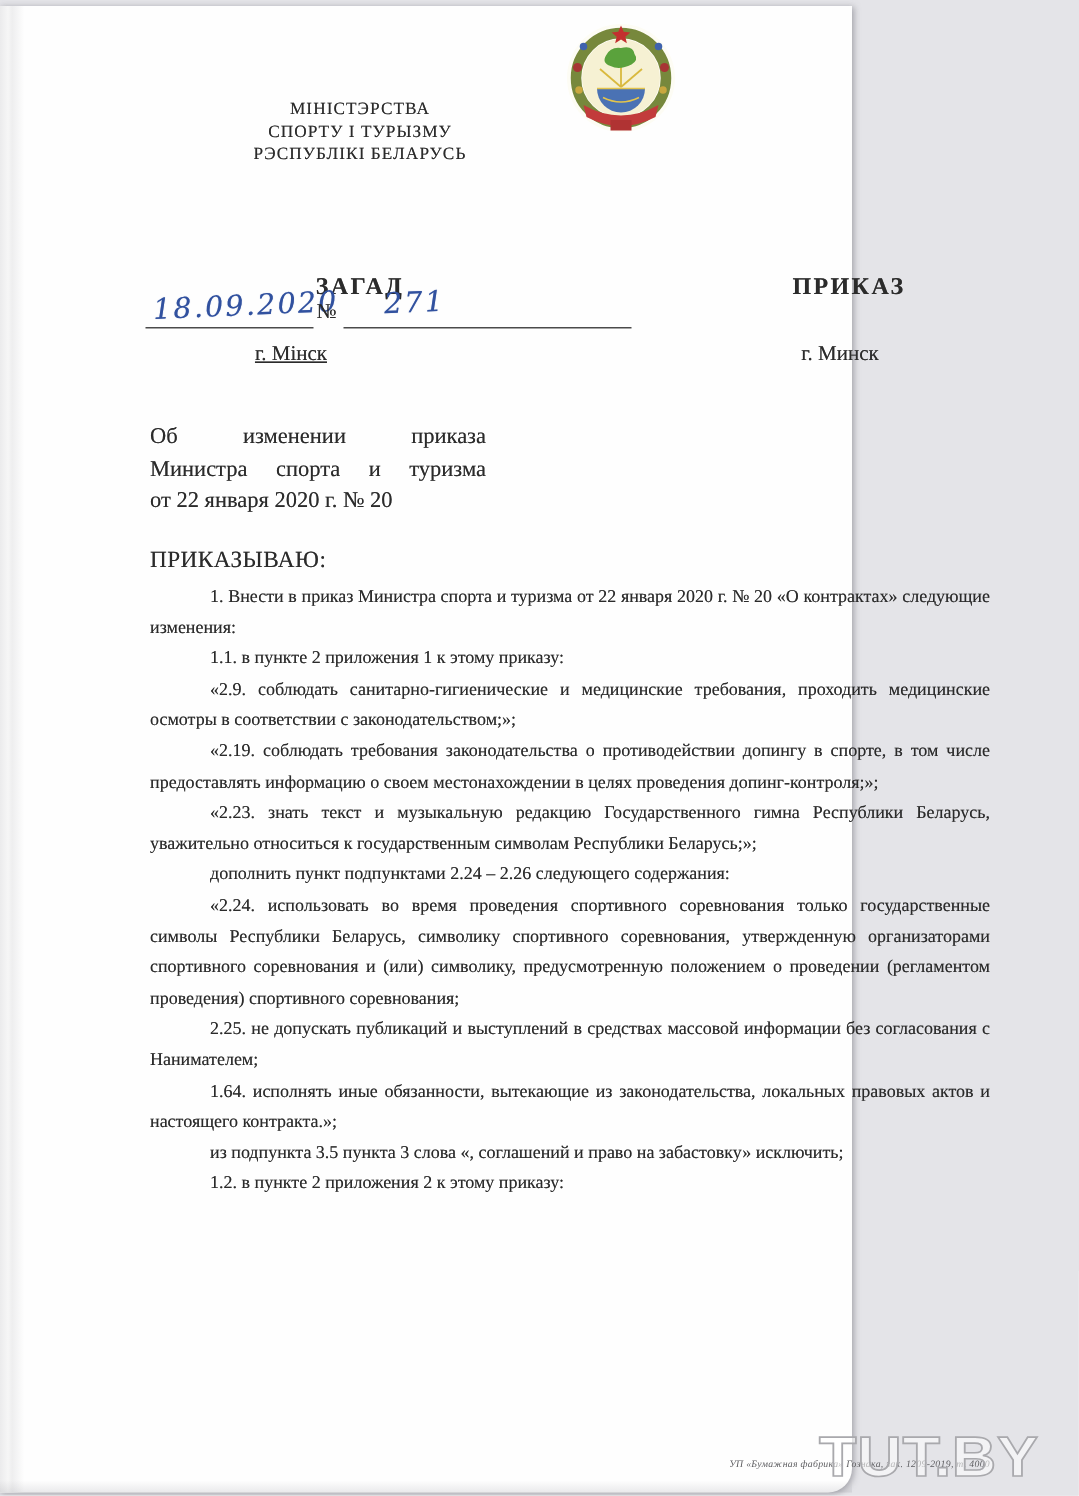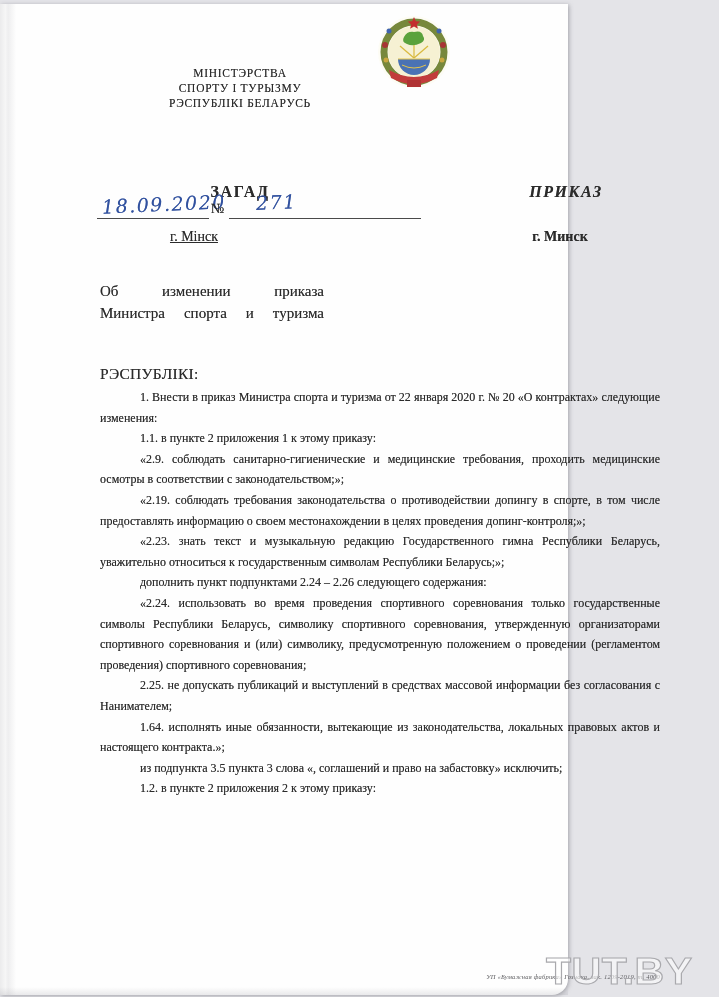--- a/index.html
+++ b/index.html
@@ -24,38 +24,38 @@
   .ink { color:var(--ink,#2b2b2b); text-shadow:0 0 0.4px rgba(40,40,40,0.6); }
 
   
   .org-block { position:absolute; width:280px; text-align:center;
     font-size:11.5px; line-height:14.8px; letter-spacing:0.7px; }
   .org-left { left:100px; top:62px; }
   .org-right { left:426px; top:62px; }
   .doc-type { position:absolute; width:280px; text-align:center;
     font-weight:bold; font-size:16px; letter-spacing:1.6px;margin-top:48px; }
   .doc-type-left { left:100px; top:131px; }
-  .doc-type-right { left:426px; top:131px;font-style:italic; }
+  .doc-type-right { left:426px; top:131px; }
   .emblem { position:absolute; left:377px; top:11px; width:74px; height:74px; }
 
   
   .handwriting {
     position:absolute; font-family:"DejaVu Serif", serif; font-style:italic;
     color:var(--hand,#31519f); font-size:19px; letter-spacing:1.5px;
     transform:rotate(-2.5deg); text-shadow:0 0 0.5px rgba(49,81,159,0.6);
   }
   .hw-date { left:102px; top:189px; }
   .hw-number { left:256px; top:187px; }
   .rule { position:absolute; border-bottom:1.4px solid #4a4a4a; height:0; }
   .rule-date { left:97px; top:214px; width:112px; }
   .rule-number { left:229px; top:214px; width:192px; }
   .num-sign { position:absolute; left:211px; top:197px; font-size:14px; }
   .place { position:absolute; width:100px; text-align:center; font-size:14px; }
   .place-left { left:144px; top:225px;text-decoration:underline; }
-  .place-right { left:510px; top:225px;font-weight:bold; }
+  .place-right { left:510px; top:225px; }
 
   
   .subject { position:absolute; left:100px; top:277px; width:224px;
     font-size:15px; line-height:21.6px; }
   .subject .just { text-align:justify; text-align-last:justify; }
 
   .order-word { position:absolute; left:100px; top:361px; font-size:15.5px; letter-spacing:0.3px; }
 
   
   .body-text { position:absolute; left:100px; top:383px; width:560px;
@@ -117,23 +117,24 @@
     <div class="num-sign ink">№</div>
     <div class="rule rule-number"></div>
     <div class="handwriting hw-number">271</div>
 
     <div class="place place-left ink">г. Мінск</div>
     <div class="place place-right ink">г. Минск</div>
 
     <div class="subject ink">
       <div class="just">Об изменении приказа</div>
       <div class="just">Министра спорта и туризма</div>
+      <div>от 22 января 2020 г. № 20</div>
     </div>
 
-    <div class="order-word ink">РЭСПУБЛІКІ:</div>
+    <div class="order-word ink">ПРИКАЗЫВАЮ:</div>
 
     <div class="body-text ink">
         <p>1. Внести в приказ Министра спорта и туризма от 22 января 2020 г. № 20 «О контрактах» следующие изменения:</p>
         <p>1.1. в пункте 2 приложения 1 к этому приказу:</p>
         <p>«2.9. соблюдать санитарно-гигиенические и медицинские требования, проходить медицинские осмотры в соответствии с законодательством;»;</p>
         <p>«2.19. соблюдать требования законодательства о противодействии допингу в спорте, в том числе предоставлять информацию о своем местонахождении в целях проведения допинг-контроля;»;</p>
         <p>«2.23. знать текст и музыкальную редакцию Государственного гимна Республики Беларусь, уважительно относиться к государственным символам Республики Беларусь;»;</p>
         <p>дополнить пункт подпунктами 2.24 – 2.26 следующего содержания:</p>
         <p>«2.24. использовать во время проведения спортивного соревнования только государственные символы Республики Беларусь, символику спортивного соревнования, утвержденную организаторами спортивного соревнования и (или) символику, предусмотренную положением о проведении (регламентом проведения) спортивного соревнования;</p>
         <p>2.25. не допускать публикаций и выступлений в средствах массовой информации без согласования с Нанимателем;</p>

